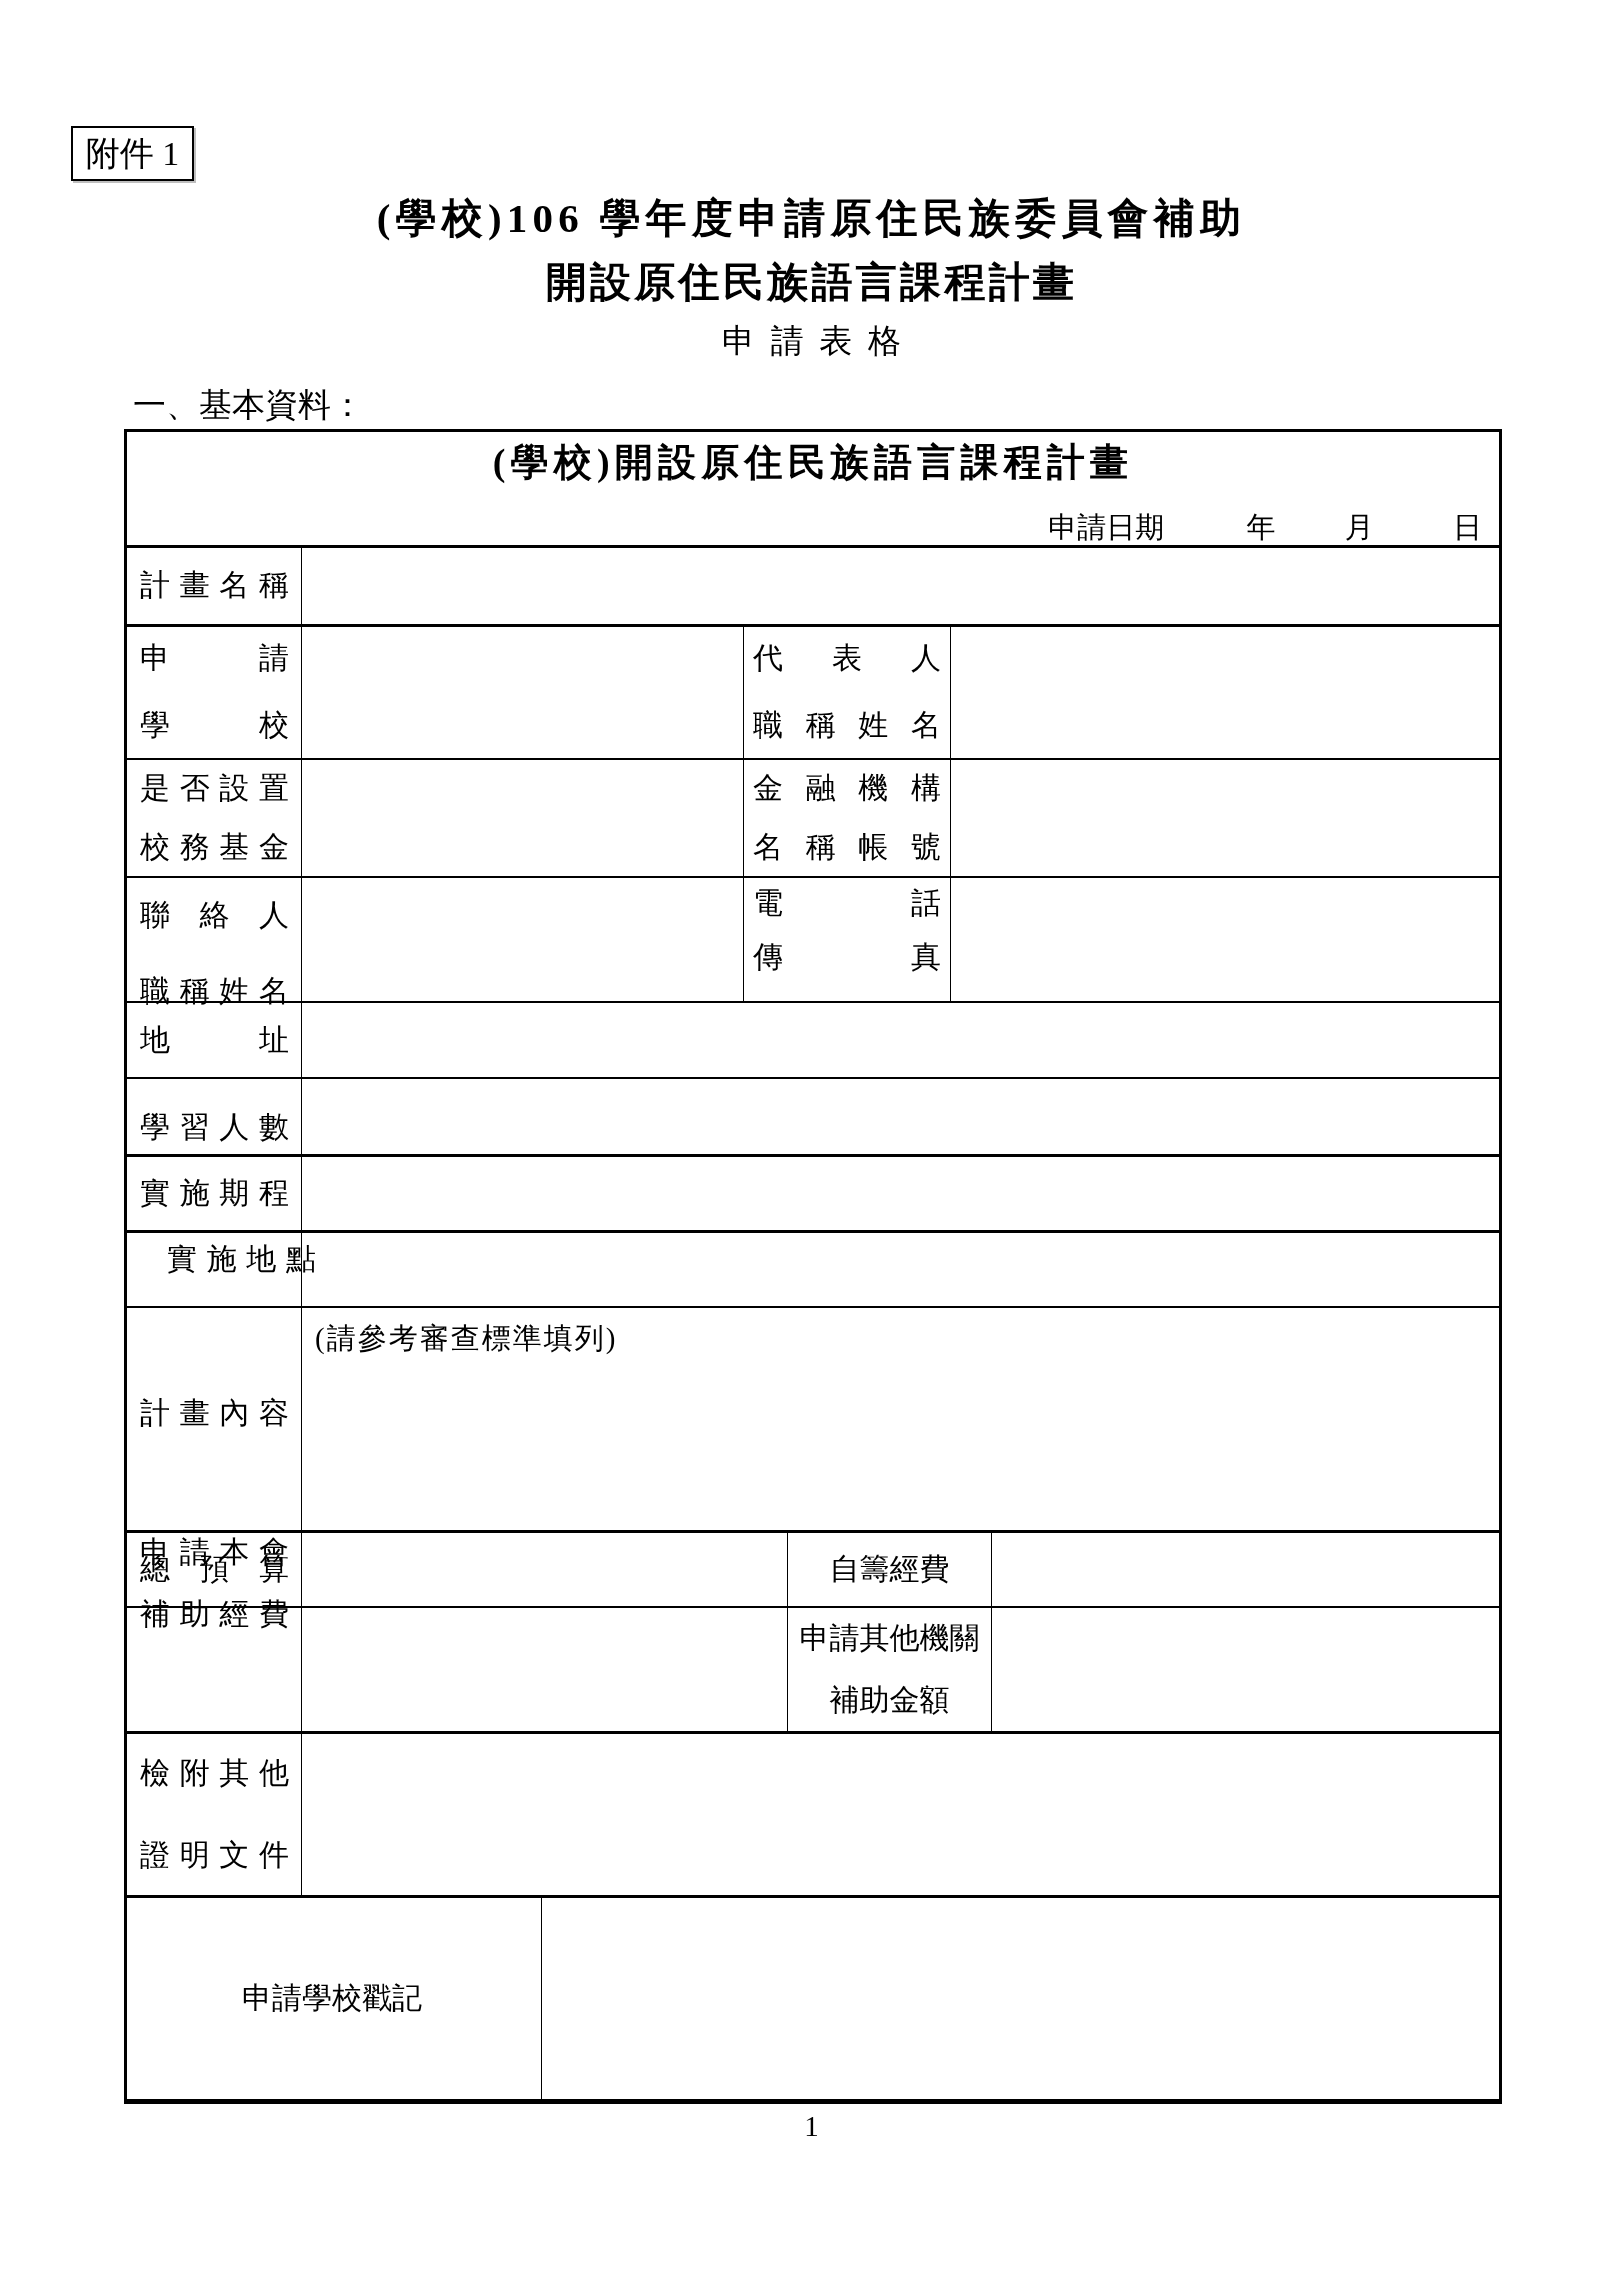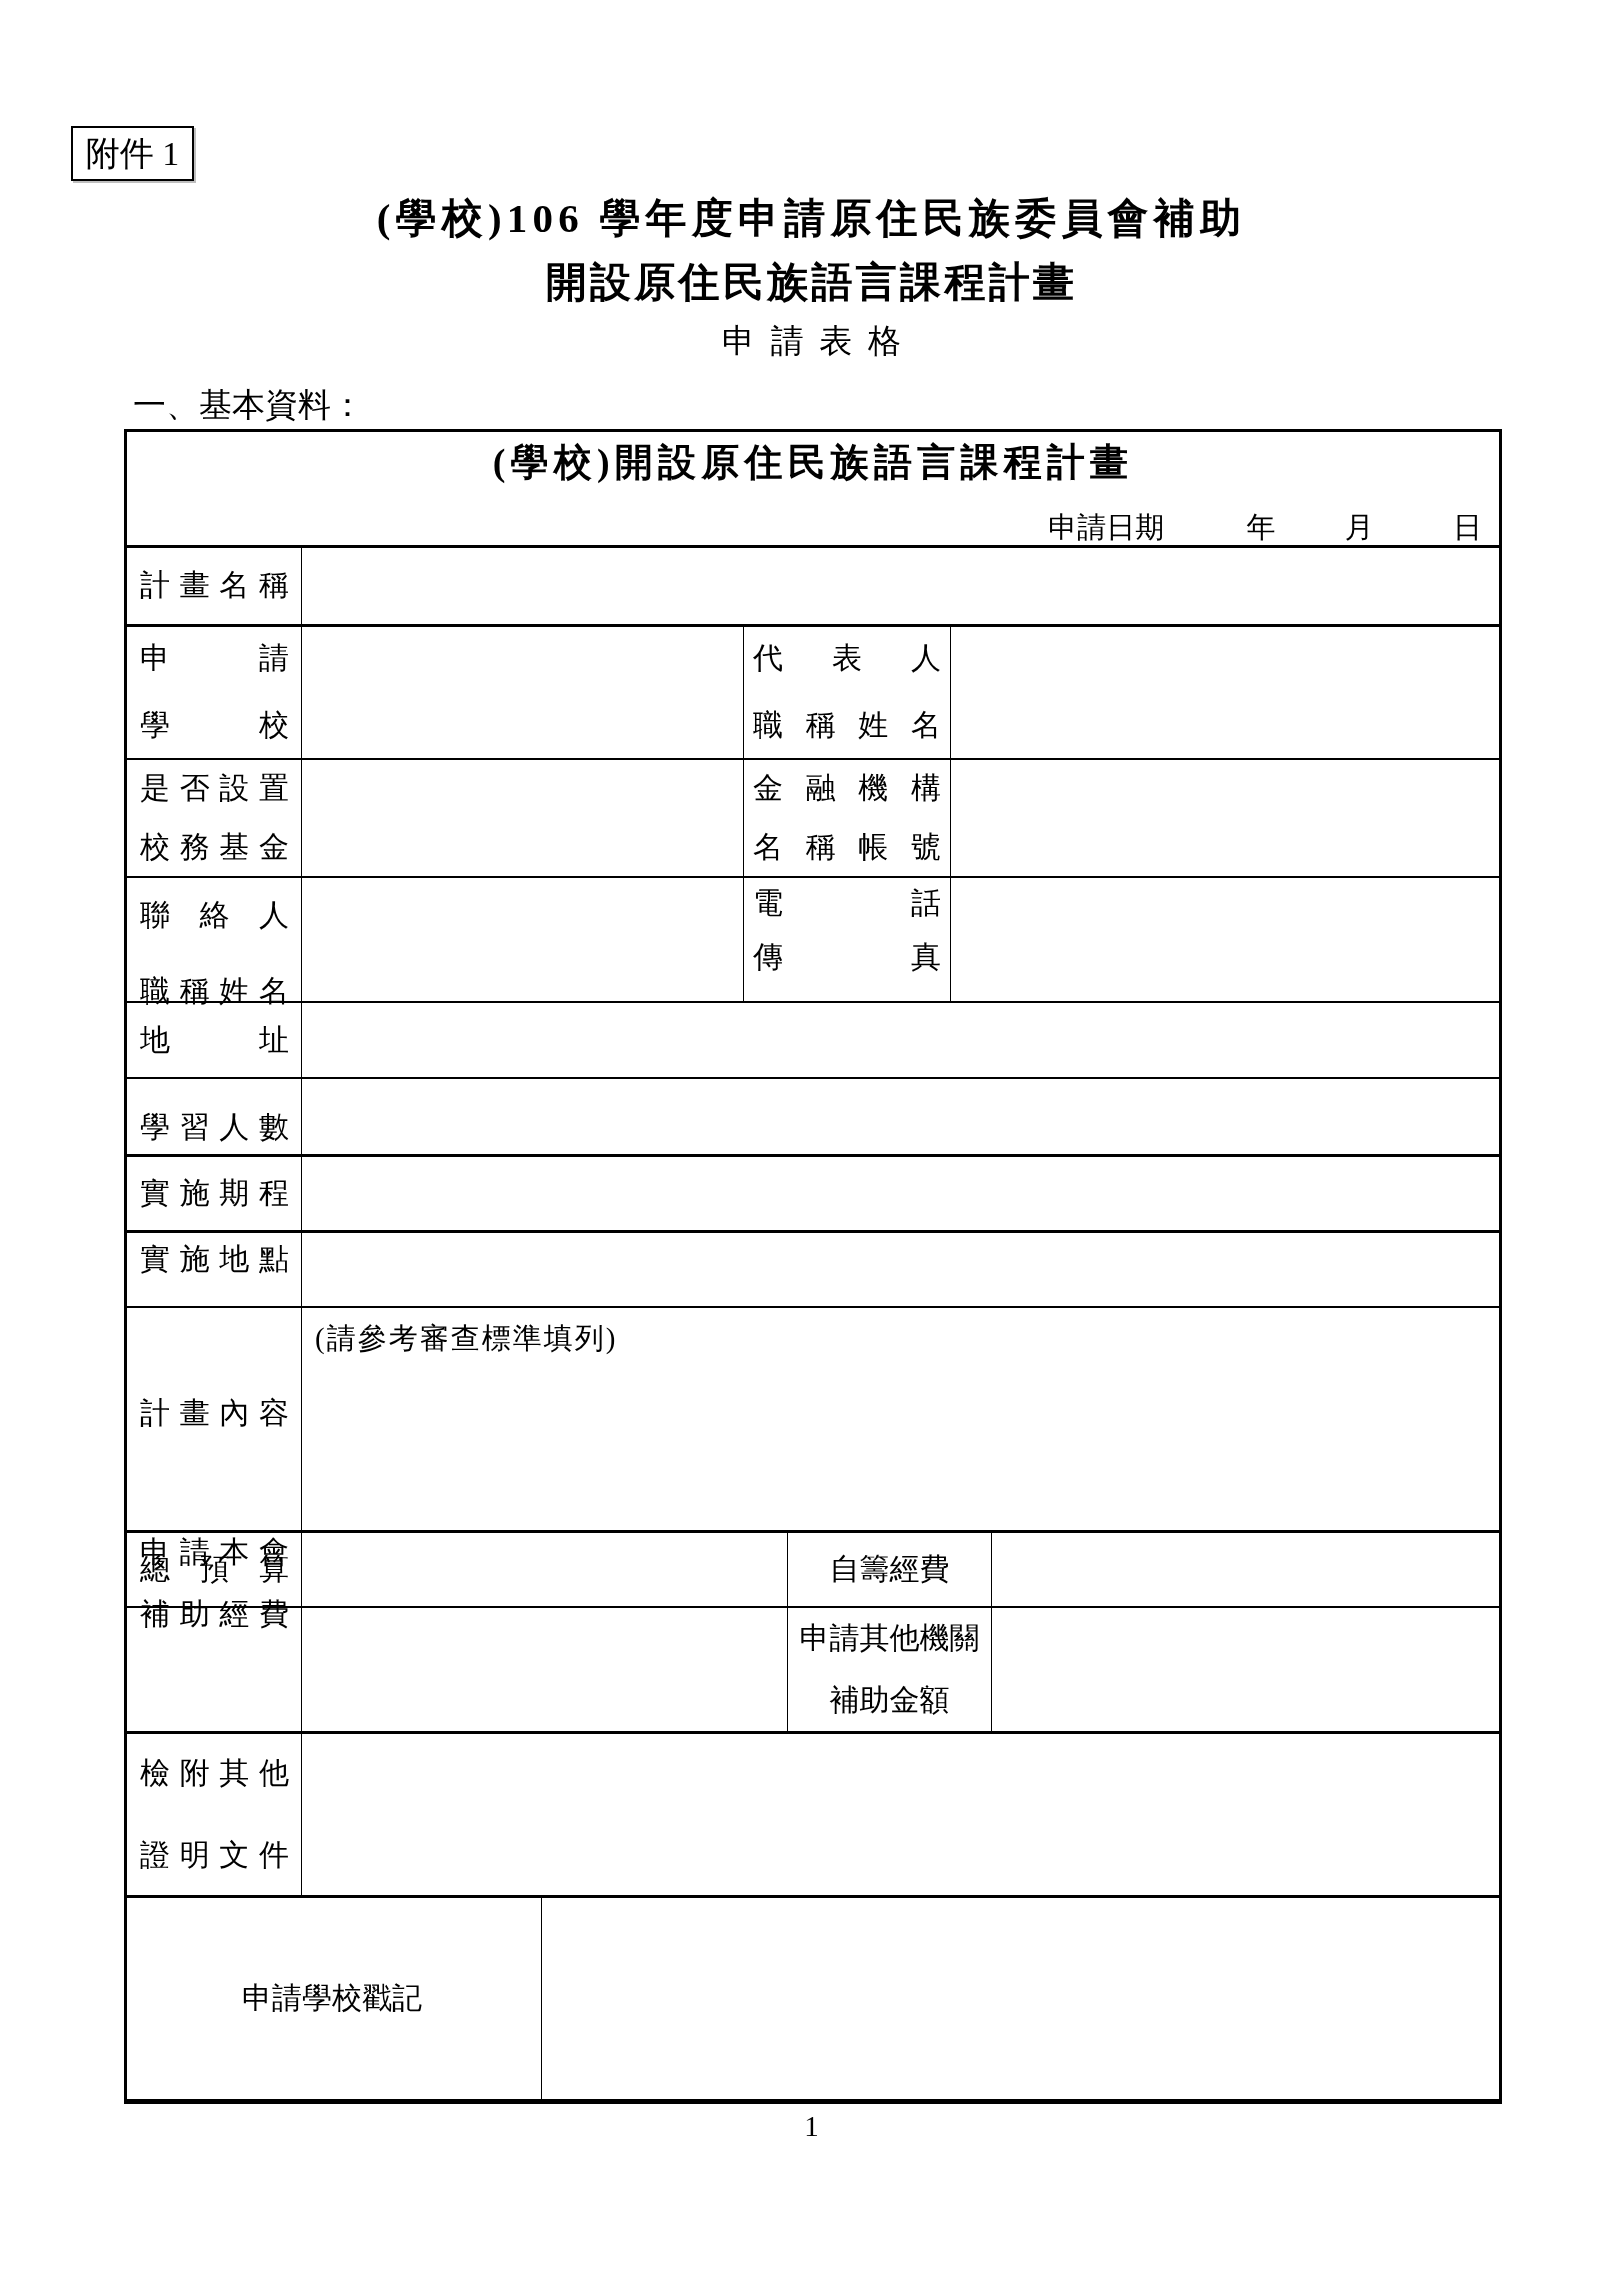--- a/index.html
+++ b/index.html
@@ -147,21 +147,21 @@
   <div class="labA" style="top:1077px;height:99px;">
     <div class="jl">學習人數</div>
   </div>
   <div class="varea" style="left:302px;top:1079px;width:1196px;height:75px;"></div>
 
   <div class="labA" style="top:1154px;height:77px;">
     <div class="jl">實施期程</div>
   </div>
   <div class="varea" style="left:302px;top:1156px;width:1196px;height:74px;"></div>
 
-  <div class="labA" style="top:1230px;height:56px;">
+  <div class="labA" style="top:1230px;height:56px;margin-left:27px;">
     <div class="jl">實施地點</div>
   </div>
   <div class="varea" style="left:302px;top:1233px;width:1196px;height:73px;"></div>
 
   <div class="labA" style="top:1306px;height:213px;">
     <div class="jl">計畫內容</div>
   </div>
   <div class="note">(請參考審查標準填列)</div>
   <div class="varea" style="left:302px;top:1308px;width:1196px;height:222px;"></div>
 

